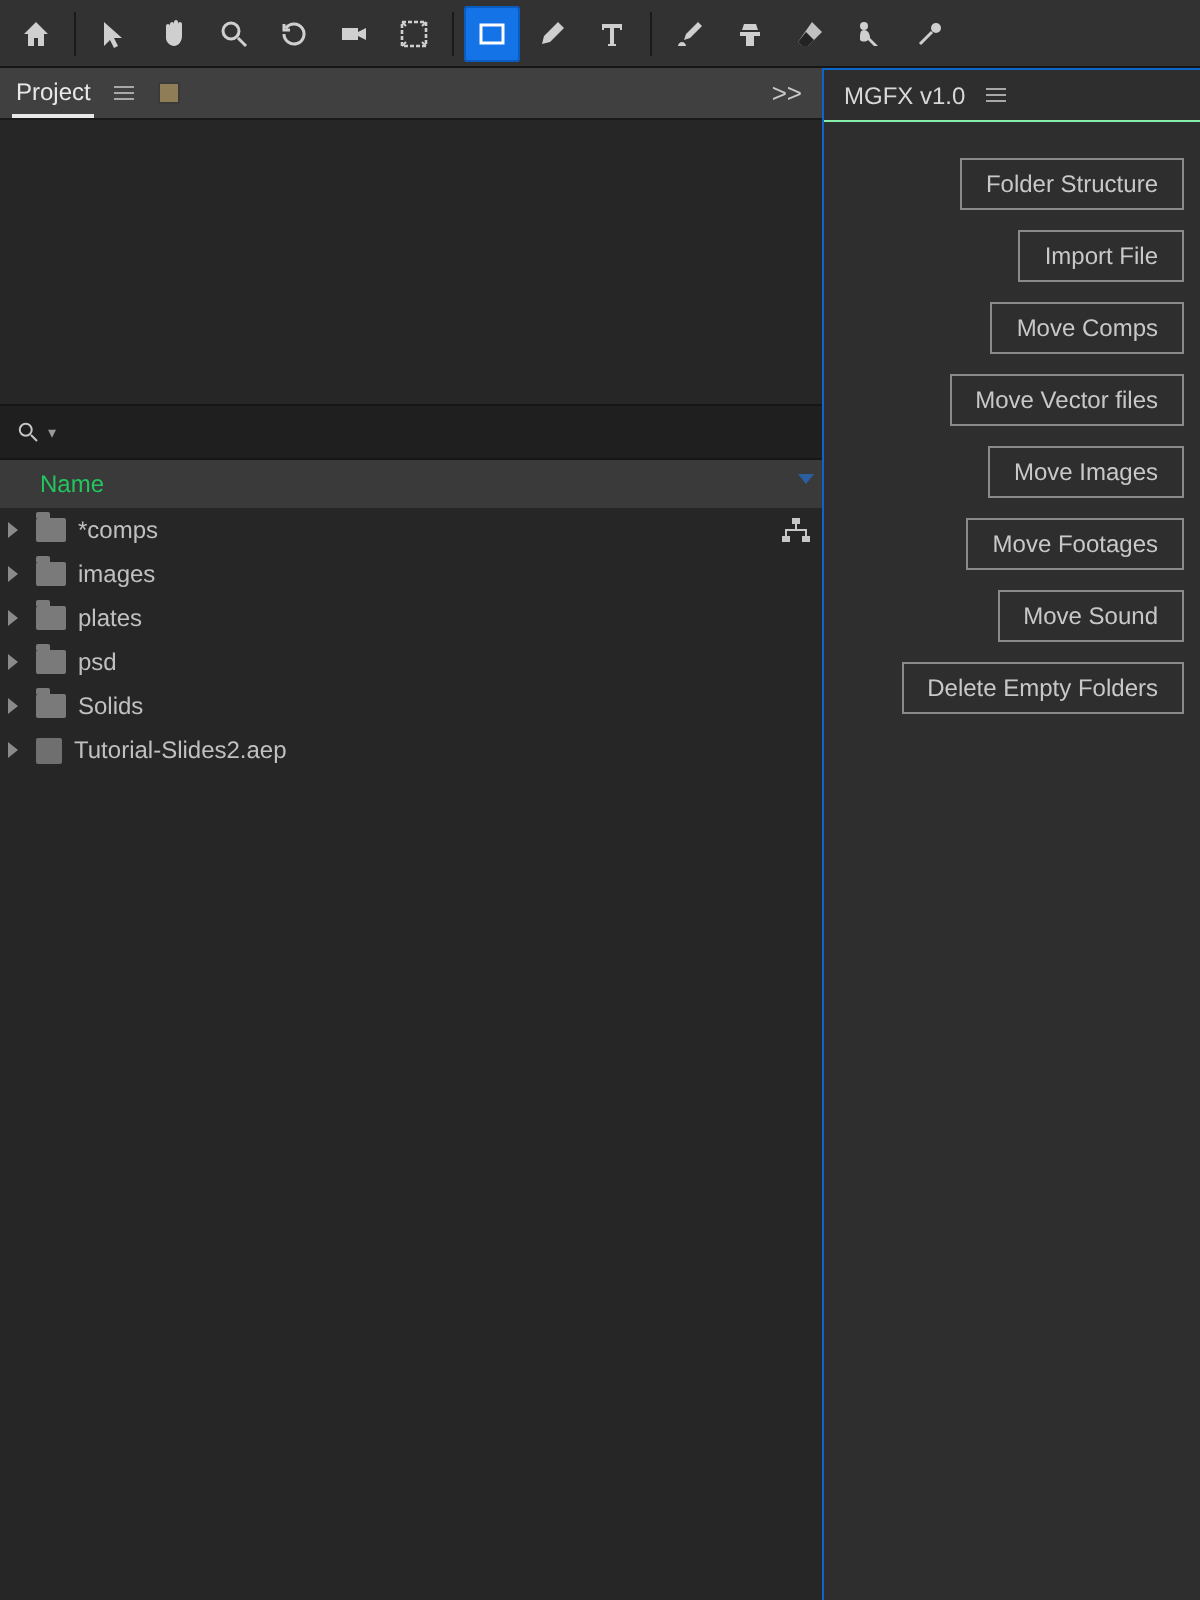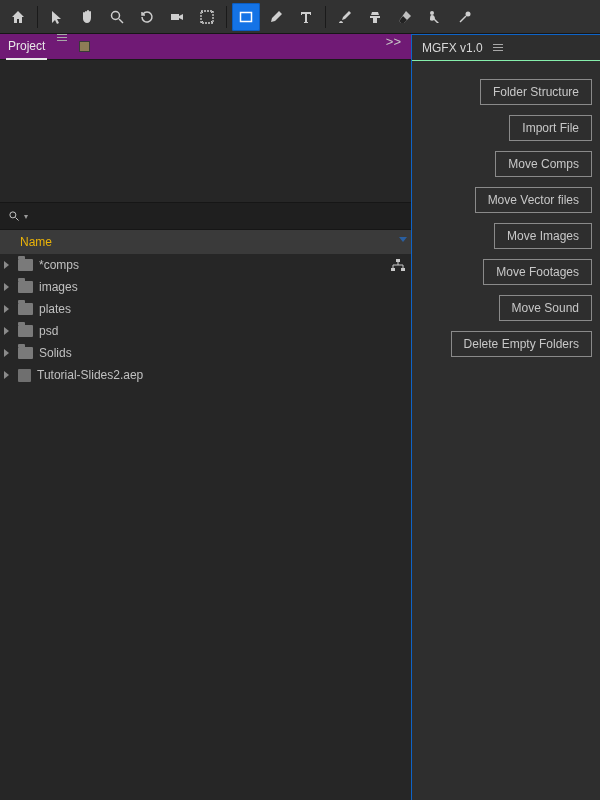--- a/index.html
+++ b/index.html
@@ -57,22 +57,23 @@
   .right-pane {
     flex: 1;
     background: #2e2e2e;
     border-top: 1px solid #0e64c8;
     display: flex;
     flex-direction: column;
   }
   
   .panel-tabs {
     height: 26px;
-    background: #701a75;
-    display: flex;
+    background: #404040;
+    display: flex;
+    align-items: center;
     padding: 0 6px;
     gap: 10px;
     border-bottom: 1px solid #1a1a1a;
   }
   .tab {
     display: flex;
     align-items: center;
     gap: 6px;
     color: #a8a8a8;
     font-size: 12px;
@@ -109,21 +110,21 @@
     gap: 6px;
     color: #c8c8c8;
   }
   .search-bar svg { width: 12px; height: 12px; }
   .search-chevron { font-size: 8px; color: #9a9a9a; margin-left:-2px; }
   .list-header {
     height: 22px;
     background: #3a3a3a;
     display: flex; align-items: center;
     padding: 12px 20px;
-    color: #eab308;
+    color: #22c55e;
     font-size: 12px;
     position: relative;
   }
   .list-header::after {
     content: "";
     position: absolute;
     right: 4px; top: 7px;
     border-left: 4px solid transparent;
     border-right: 4px solid transparent;
     border-top: 5px solid #2a5fa0;

